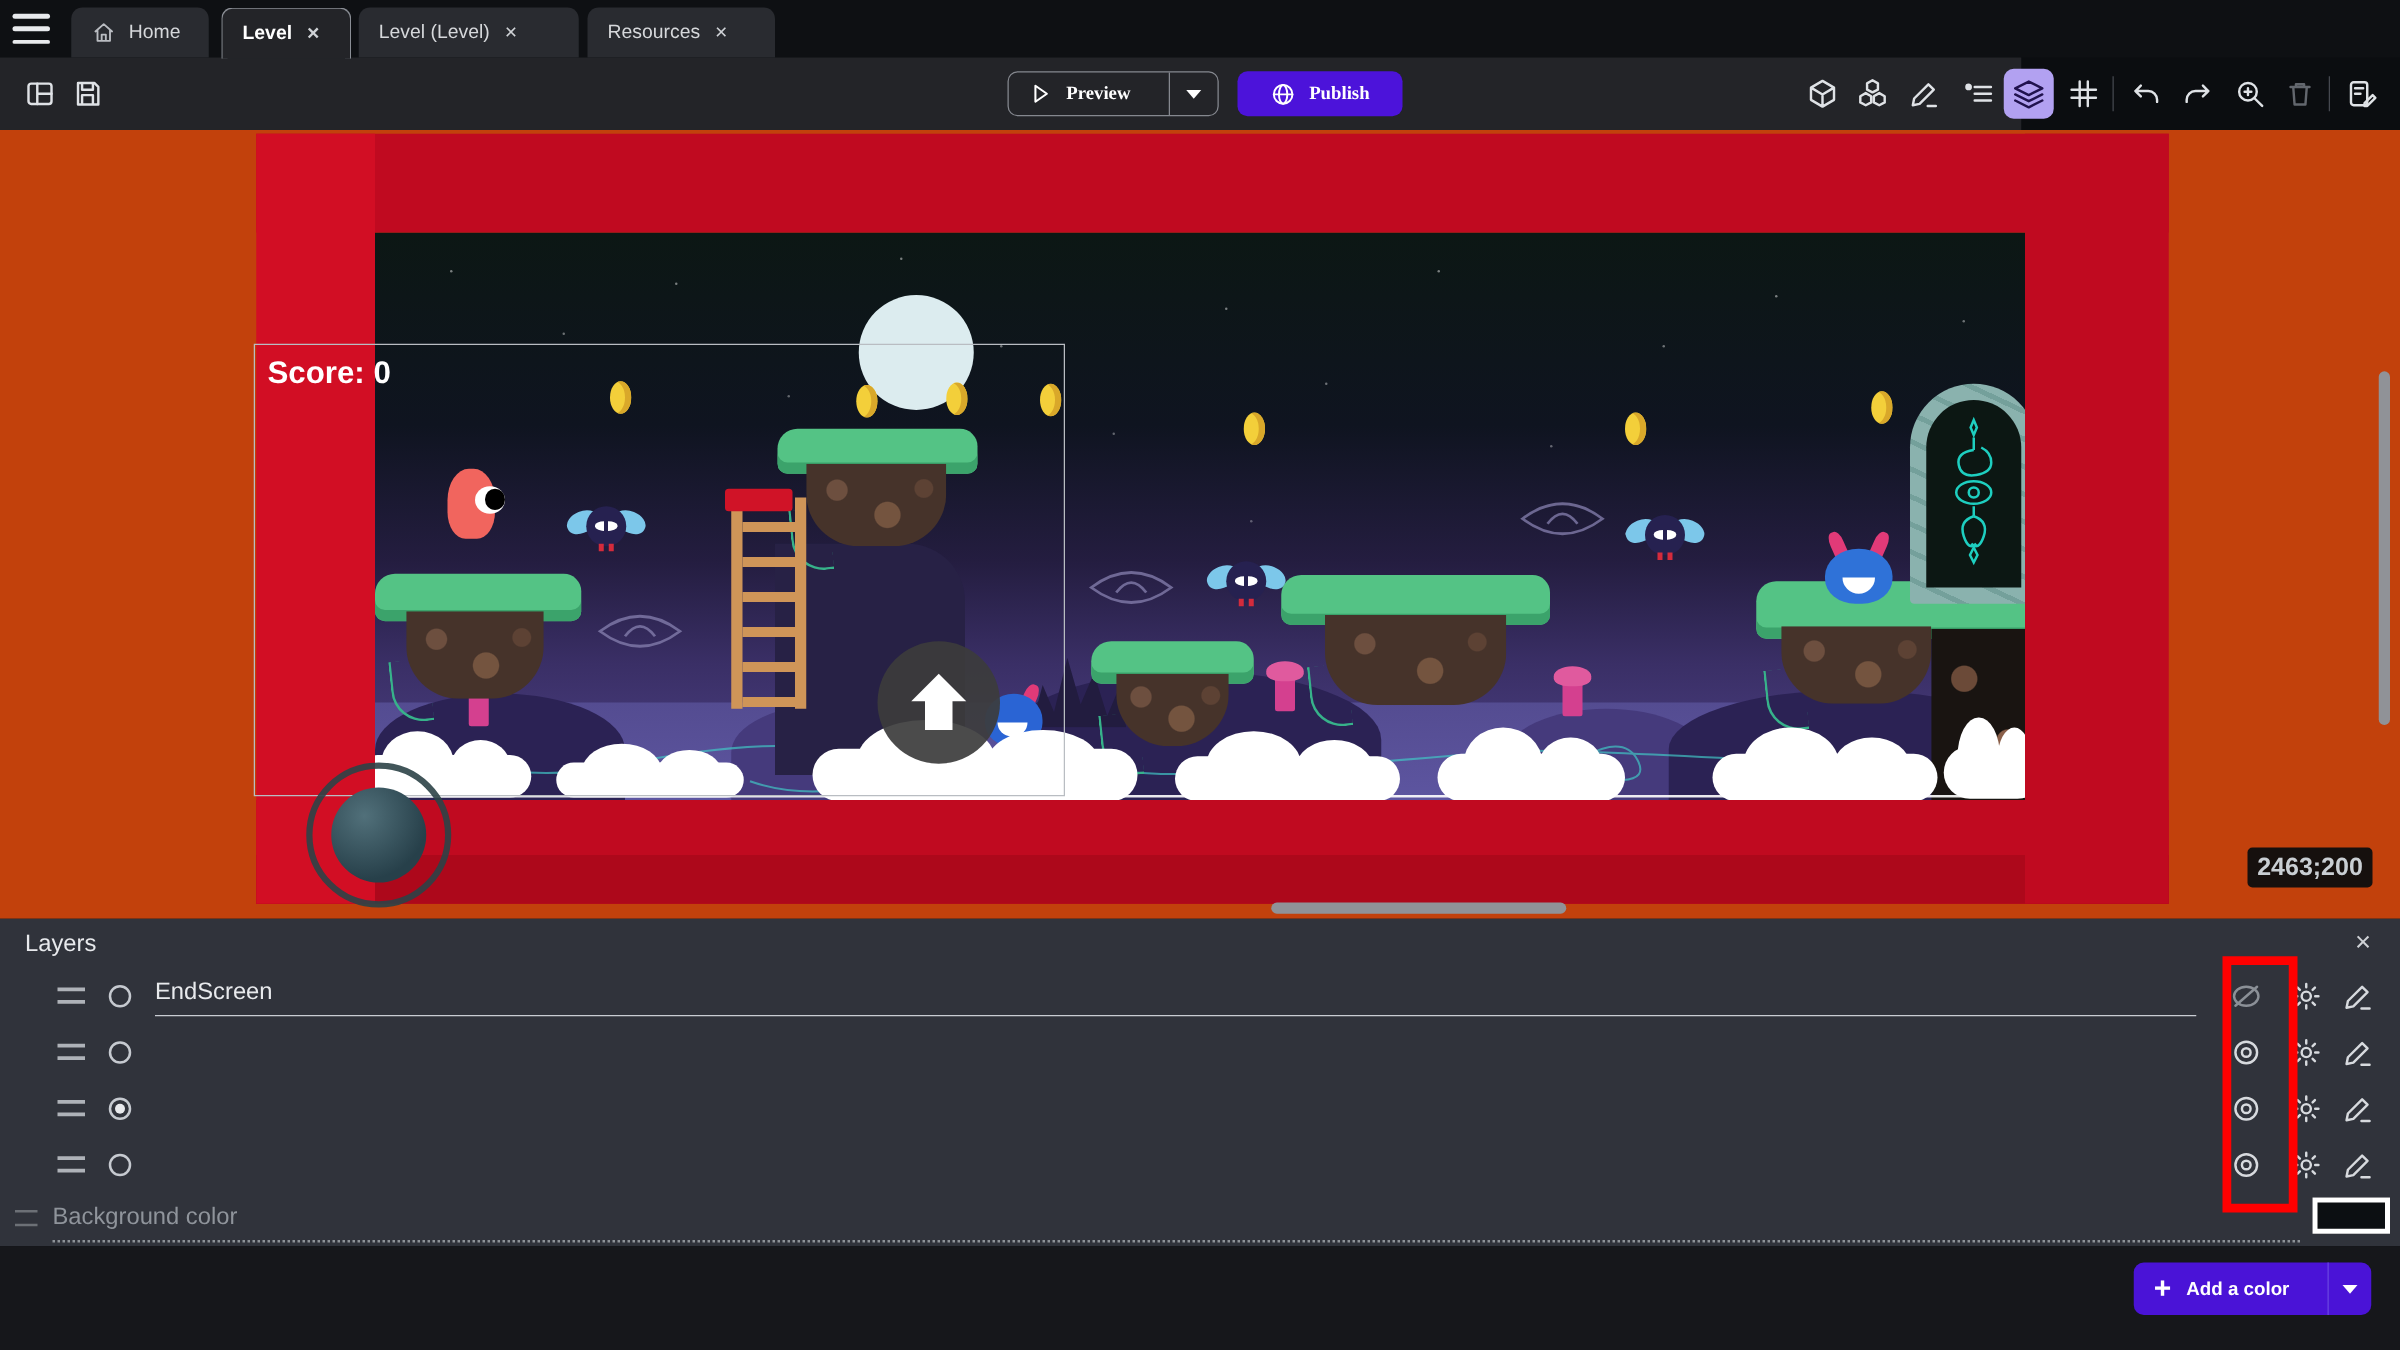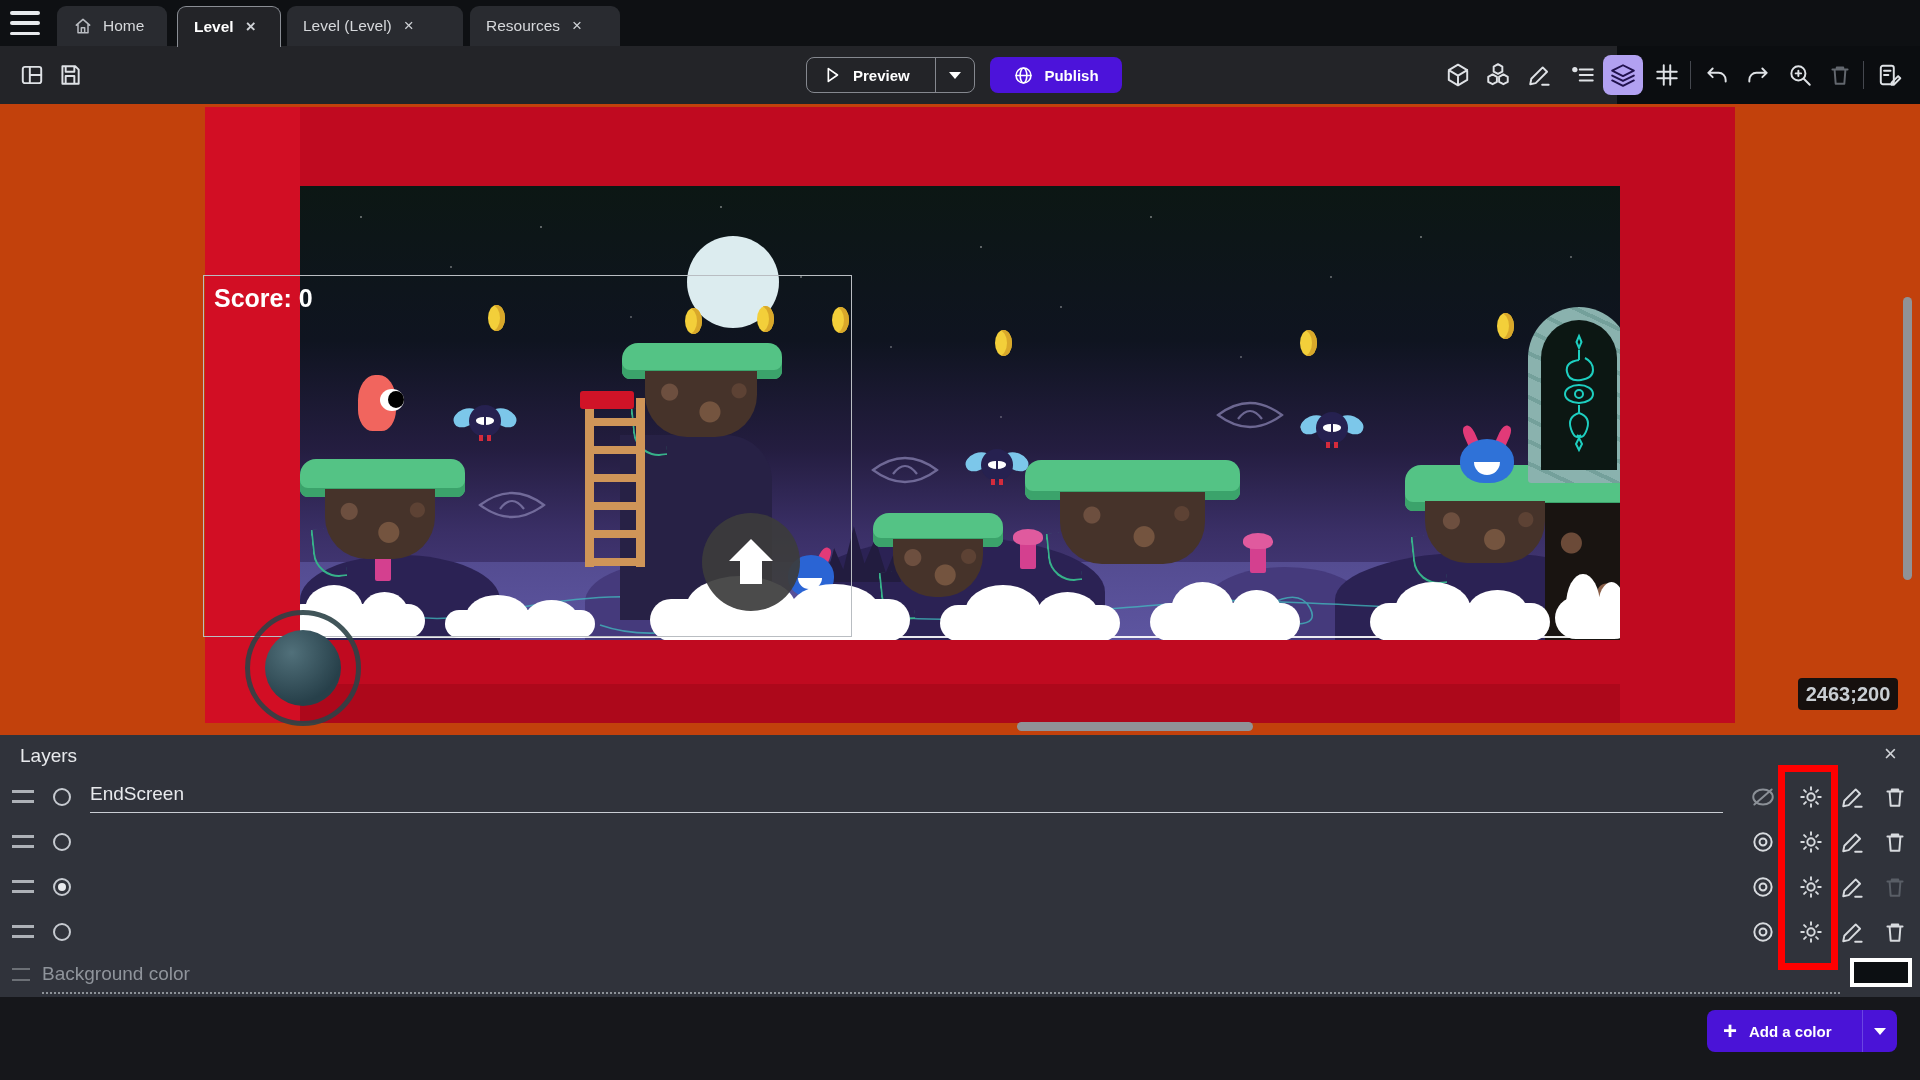--- a/index.html
+++ b/index.html
@@ -15,21 +15,21 @@
   #tabbar { position:absolute; left:0; top:0; width:1920px; height:46px; background:#0e1013; }
   #hamburger { position:absolute; left:10px; top:11px; width:30px; height:24px; display:flex; flex-direction:column; justify-content:space-between; cursor:pointer; }
   #hamburger i { display:block; height:3.5px; background:#e8eaed; border-radius:2px; }
   .tab { position:absolute; top:6px; height:40px; border-radius:9px 9px 0 0; background:#292b30;
          display:flex; align-items:center; gap:10px; padding:0 16px; color:#d6d8db; font-size:15.5px; }
   .tab.active { background:#232428; border:1px solid #8a8e95; border-bottom:none; color:#fff; font-weight:bold; z-index:2; height:41px; }
   .tab .x { font-size:17px; color:#cfd2d6; padding:0 2px; cursor:pointer; }
   .tab .homeic { color:#b9bcc1; }
 
   
-  #toolbar { position:absolute; left:0; top:46px; width:1617px; height:58px; background:#232428; }
+  #toolbar { position:absolute; left:0; top:46px; width:1617px; height:58px; background:#232428;font-family:Liberation Serif, serif; }
   .tbtn { position:absolute; top:9px; width:40px; height:40px; display:flex; align-items:center; justify-content:center; color:#dfe2e6; border-radius:8px; cursor:pointer; }
   .tbtn.dim { color:#63676e; }
   .tbtn.activebg { background:#b2a1f1; color:#21124e; }
   .tdiv { position:absolute; top:15px; width:1px; height:28px; background:#45484f; }
   #preview-btn { position:absolute; left:806px; top:11px; width:169px; height:36px; border:1px solid #85888f; border-radius:8px;
                  display:flex; align-items:center; color:#fff; cursor:pointer; }
   #preview-btn .lbl { font-weight:bold; font-size:15px; margin-left:10px; }
   #preview-btn .sep { width:1px; height:100%; background:#85888f; margin-left:auto; }
   #preview-btn .car { width:38px; display:flex; justify-content:center; }
   .caret { width:0; height:0; border-left:6px solid transparent; border-right:6px solid transparent; border-top:7px solid #fff; }
@@ -100,21 +100,21 @@
   #score { position:absolute; left:214px; top:180px; font-size:25px; font-weight:bold; color:#fff; z-index:36; }
   #coordbadge { position:absolute; left:1798px; top:574px; width:100px; height:32px; background:rgba(8,12,15,.92); border-radius:4px; z-index:45;
                 display:flex; align-items:center; justify-content:center; font-size:20px; font-weight:bold; color:#c9ced3; }
   #hscroll { position:absolute; left:1017px; top:618px; width:236px; height:9px; border-radius:5px; background:#909297; z-index:46; }
   #vscroll { position:absolute; left:1903px; top:193px; width:9px; height:283px; border-radius:5px; background:#909297; z-index:46; }
 
   
   #layers { position:absolute; left:0; top:735px; width:1920px; height:262px; background:#30333b; }
   #layers-title { position:absolute; left:20px; top:10px; font-size:19px; color:#e8eaed; }
   #layers-close { position:absolute; left:1884px; top:6px; font-size:22px; color:#cfd2d6; cursor:pointer; }
-  #lrows { position:absolute; left:0; top:40px; width:1920px; }
+  #lrows { position:absolute; left:0; top:40px; width:1920px;padding-left:34px; }
   .lrow { position:relative; height:45px; }
   .handle { position:absolute; left:12px; top:15px; width:22px; height:13px; border-top:3.5px solid #aeb2b8; border-bottom:3.5px solid #aeb2b8; cursor:grab; }
   .radio { position:absolute; left:53px; top:13px; width:18px; height:18px; border:2px solid #c6cad0; border-radius:50%; cursor:pointer; }
   .lrow.sel .radio::after { content:""; position:absolute; left:3px; top:3px; width:8px; height:8px; border-radius:50%; background:#e8eaed; }
   .lname { position:absolute; left:90px; top:8px; width:1633px; height:30px; font-size:19px; color:#e8eaed; border-bottom:1px solid #c9cdd3; cursor:text; }
   .lrow.ro .lname { color:#9aa0a6; border-bottom:2px dotted #8d9298; }
   .licon { position:absolute; top:9px; width:26px; height:26px; color:#d7dade; cursor:pointer; }
   .licon.eye { left:1750px; } .licon.sun { left:1798px; } .licon.pen { left:1840px; } .licon.trash { left:1882px; }
   .licon.dis { color:#595e66; }
   .eyeoff { display:none; } .lrow.hid .eyeoff { display:block; color:#8b9097; }

